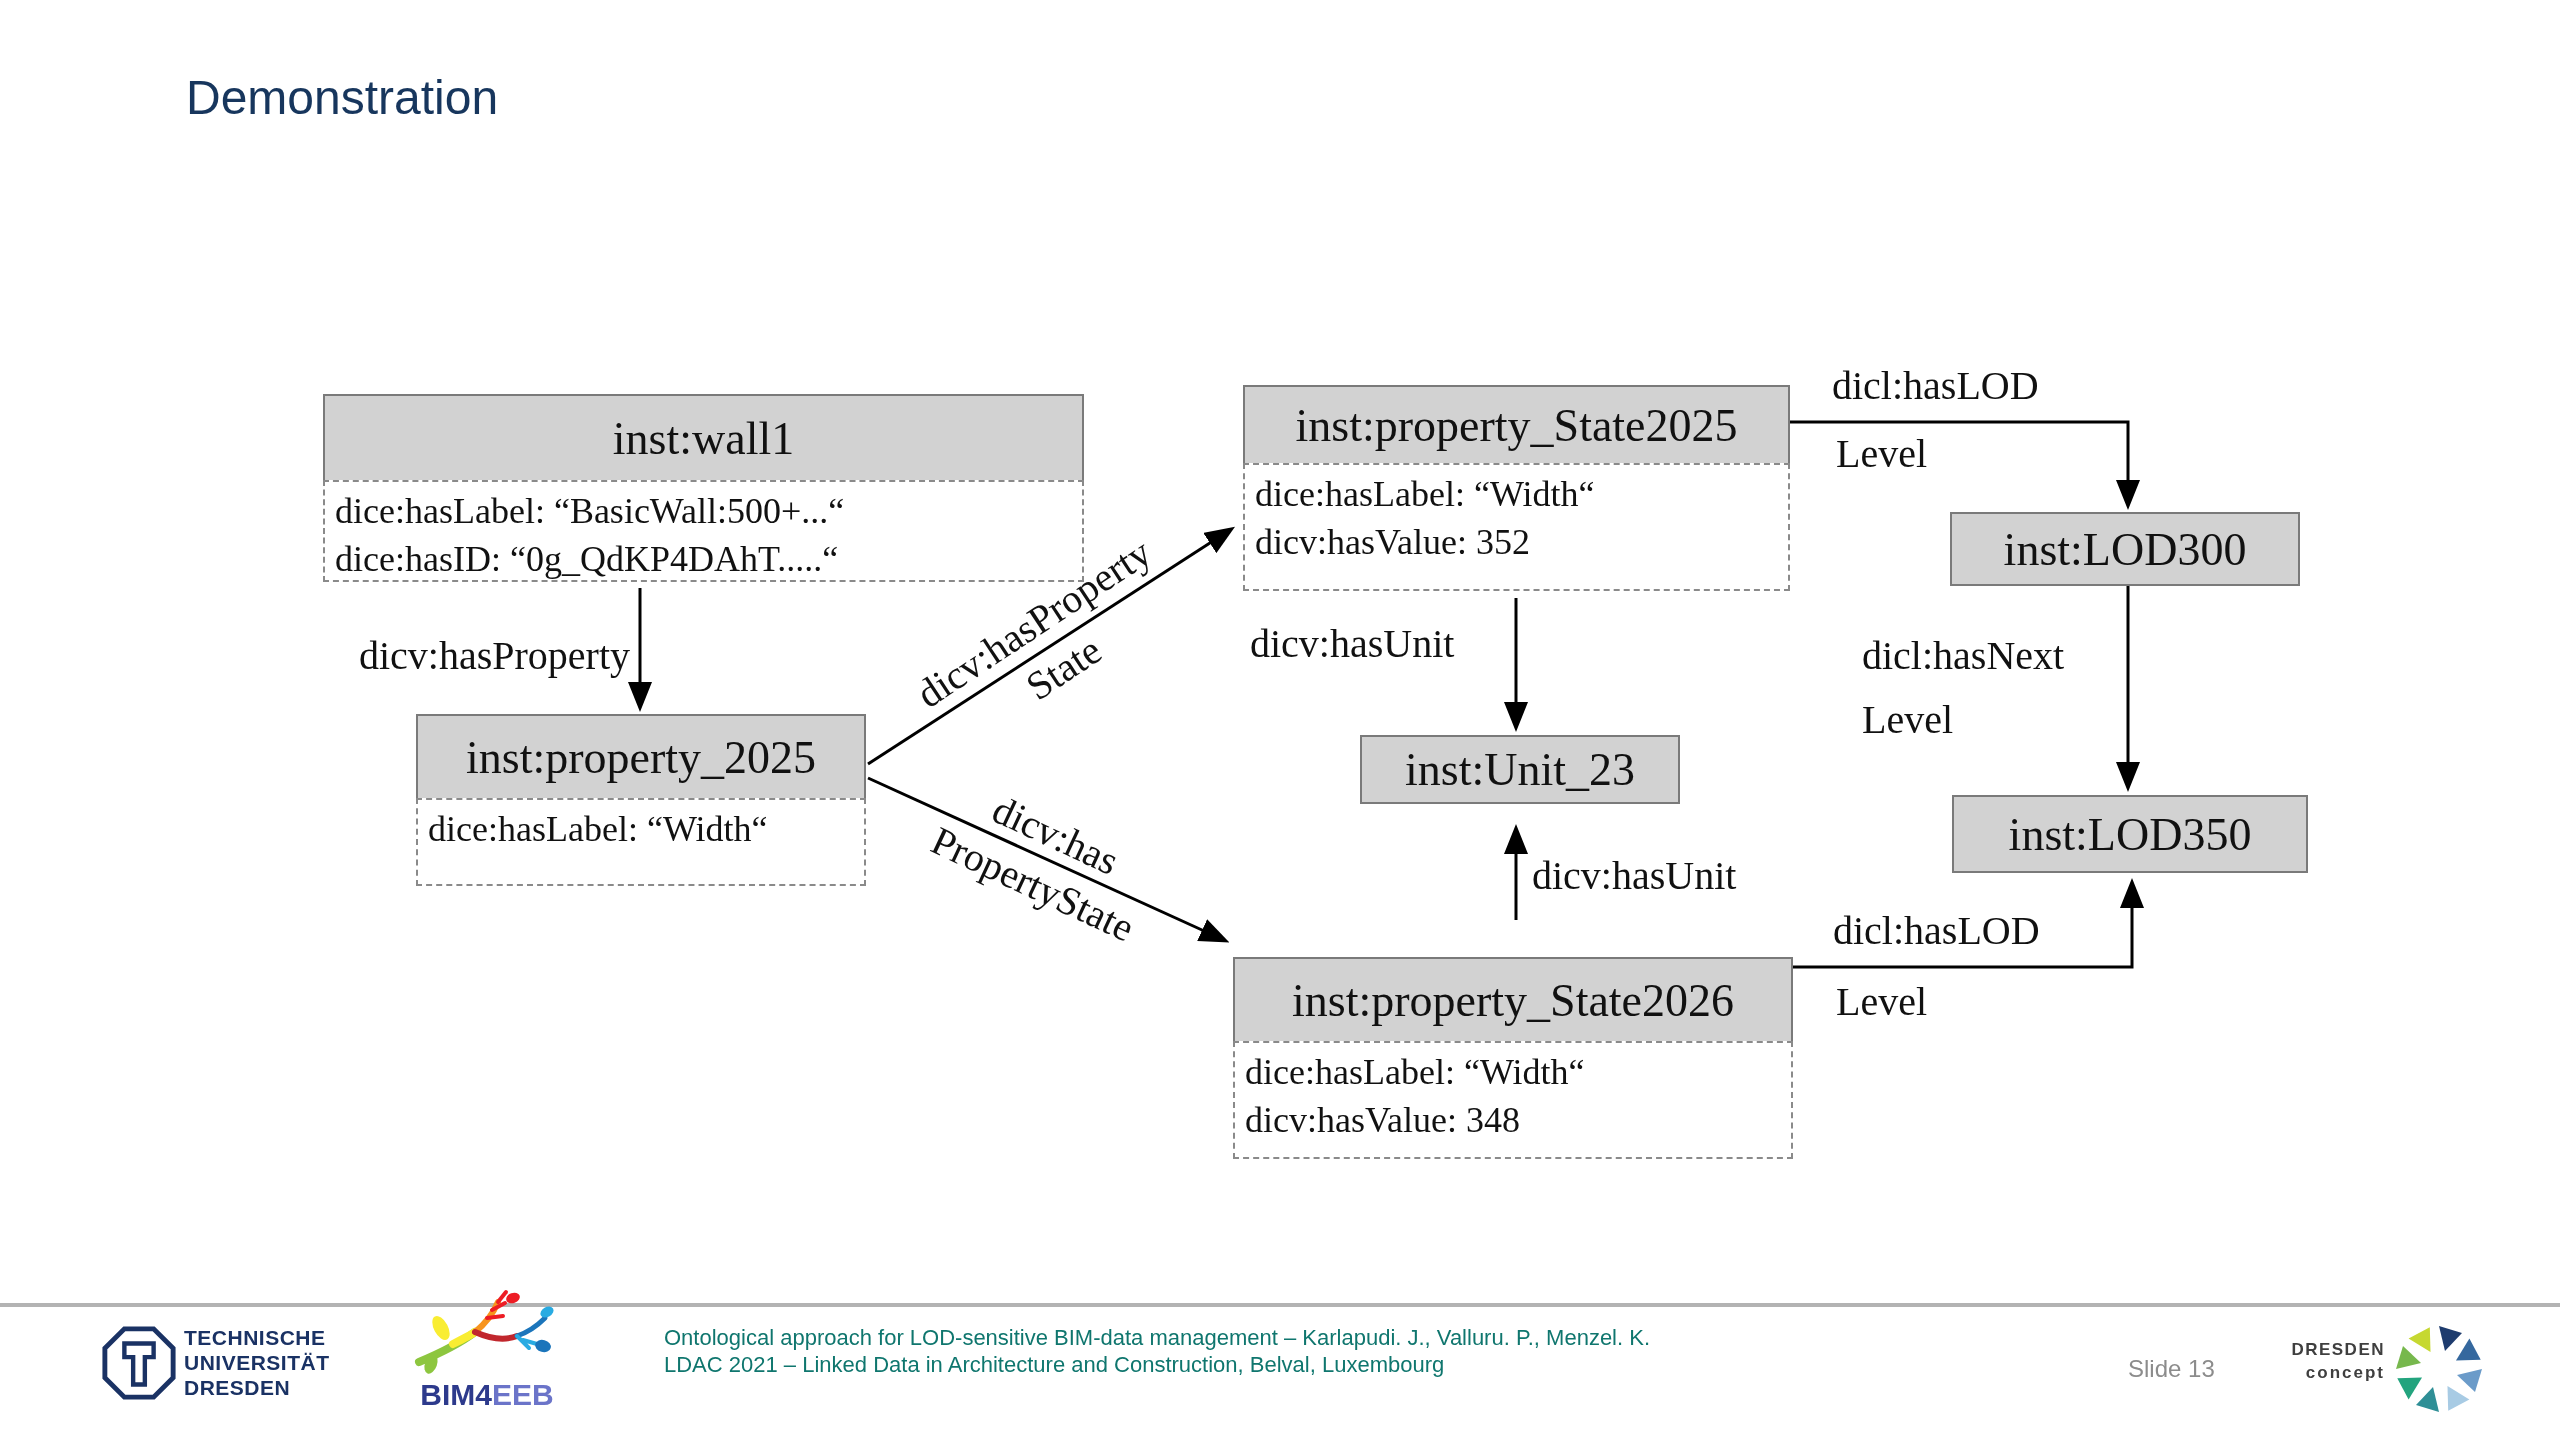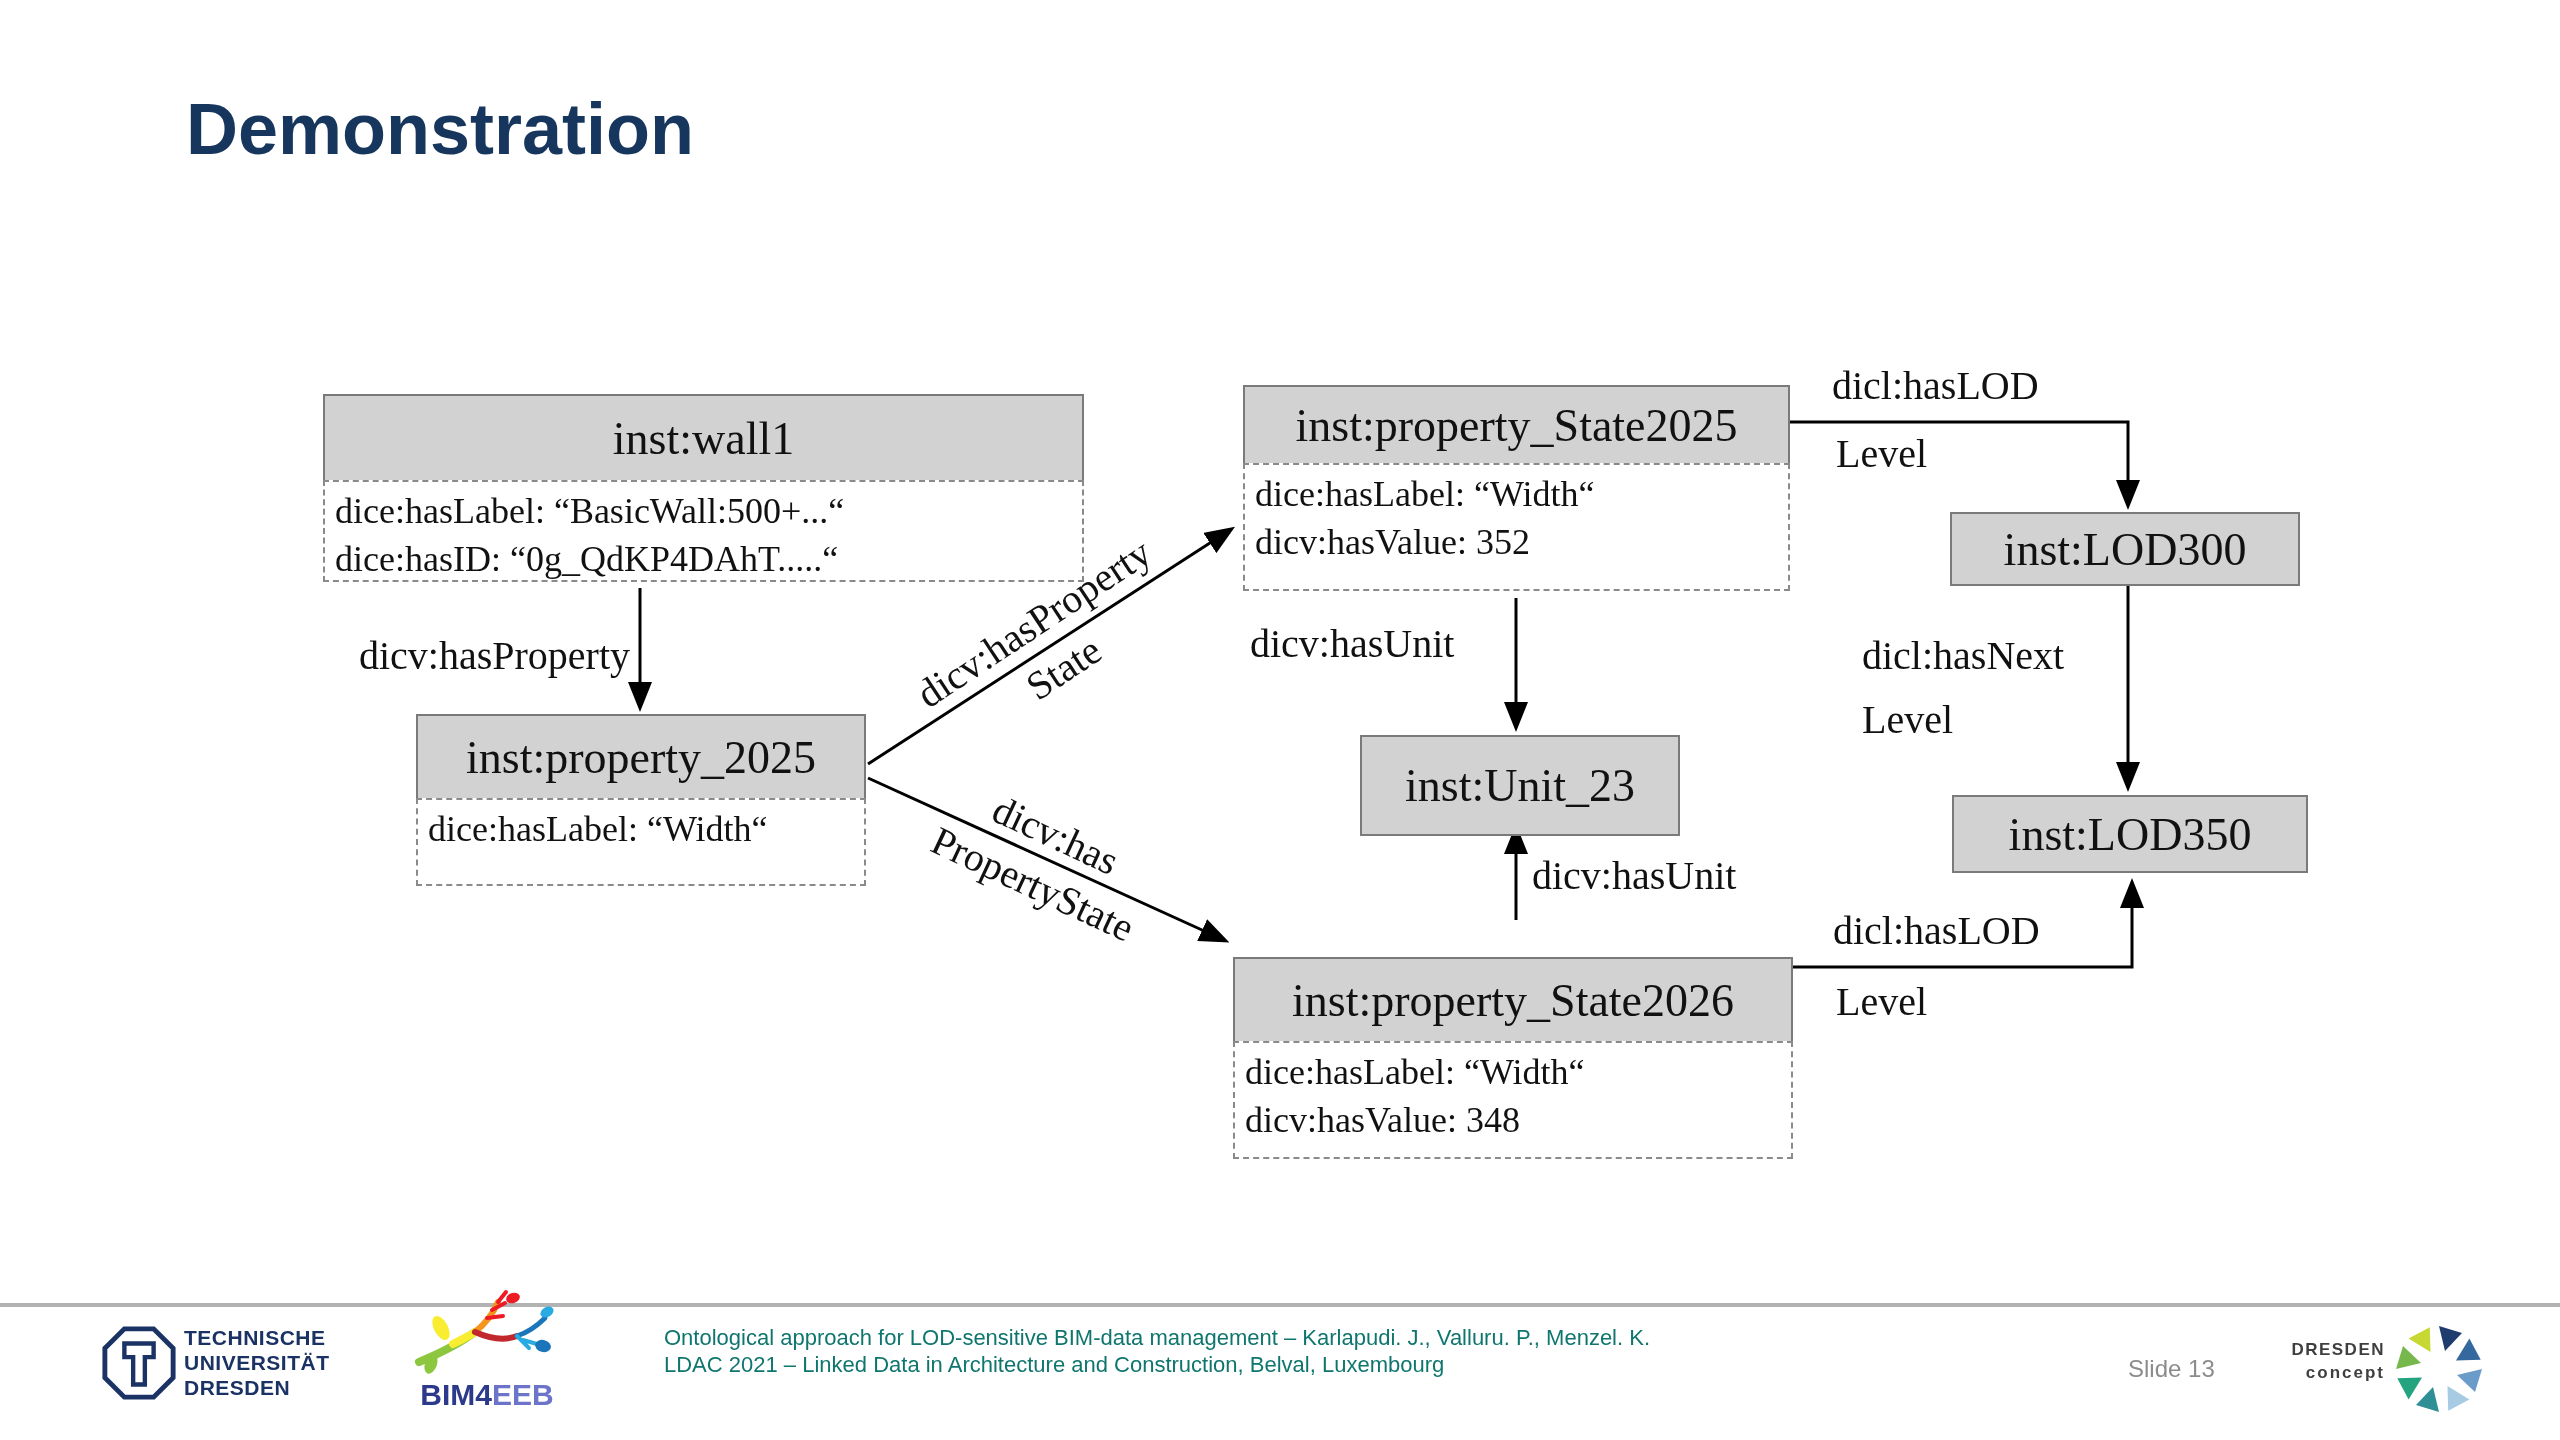--- a/index.html
+++ b/index.html
@@ -1,18 +1,18 @@
 <!DOCTYPE html>
 <html><head>
 <meta charset="utf-8">
 <style>
   html,body{margin:0;padding:0;background:#fff;}
   .slide{position:relative;width:2560px;height:1440px;background:#ffffff;overflow:hidden;
          font-family:"Liberation Sans",sans-serif;}
-  .title{position:absolute;left:186px;top:88px;font-size:72px;font-weight:bold;
+  .title{position:absolute;left:186px;top:70px;font-size:48px;font-weight:normal;
          color:#17365d;letter-spacing:0px;}
   
   .connectors{position:absolute;left:0;top:0;pointer-events:none;}
   .node{position:absolute;}
   .node-header{background:#d2d2d2;border:2px solid #7a7a7a;display:flex;align-items:center;
                justify-content:center;font-family:"Liberation Serif","DejaVu Serif",serif;
                font-size:46px;color:#111;box-sizing:border-box;}
   .node-attrs{background:#ffffff;border:2px dashed #8a8a8a;margin-top:-2px;box-sizing:border-box;
               font-family:"Liberation Serif","DejaVu Serif",serif;font-size:36px;color:#111;
               padding:6px 10px;line-height:1.32;}
@@ -85,21 +85,21 @@
 
   <div class="node" style="left:1233px;top:922px;width:560px;margin-top:35px;">
     <div class="node-header" style="height:86px;">inst:property_State2026</div>
     <div class="node-attrs" style="height:118px;">
       <div>dice:hasLabel: “Width“</div>
       <div>dicv:hasValue: 348</div>
     </div>
   </div>
 
   <div class="node" style="left:1360px;top:735px;width:320px;">
-    <div class="node-header" style="height:101px;">inst:Unit_23</div>
+    <div class="node-header" style="height:69px;">inst:Unit_23</div>
   </div>
 
   <div class="node" style="left:1950px;top:512px;width:350px;">
     <div class="node-header" style="height:74px;">inst:LOD300</div>
   </div>
 
   <div class="node" style="left:1952px;top:795px;width:356px;">
     <div class="node-header" style="height:78px;">inst:LOD350</div>
   </div>
 

